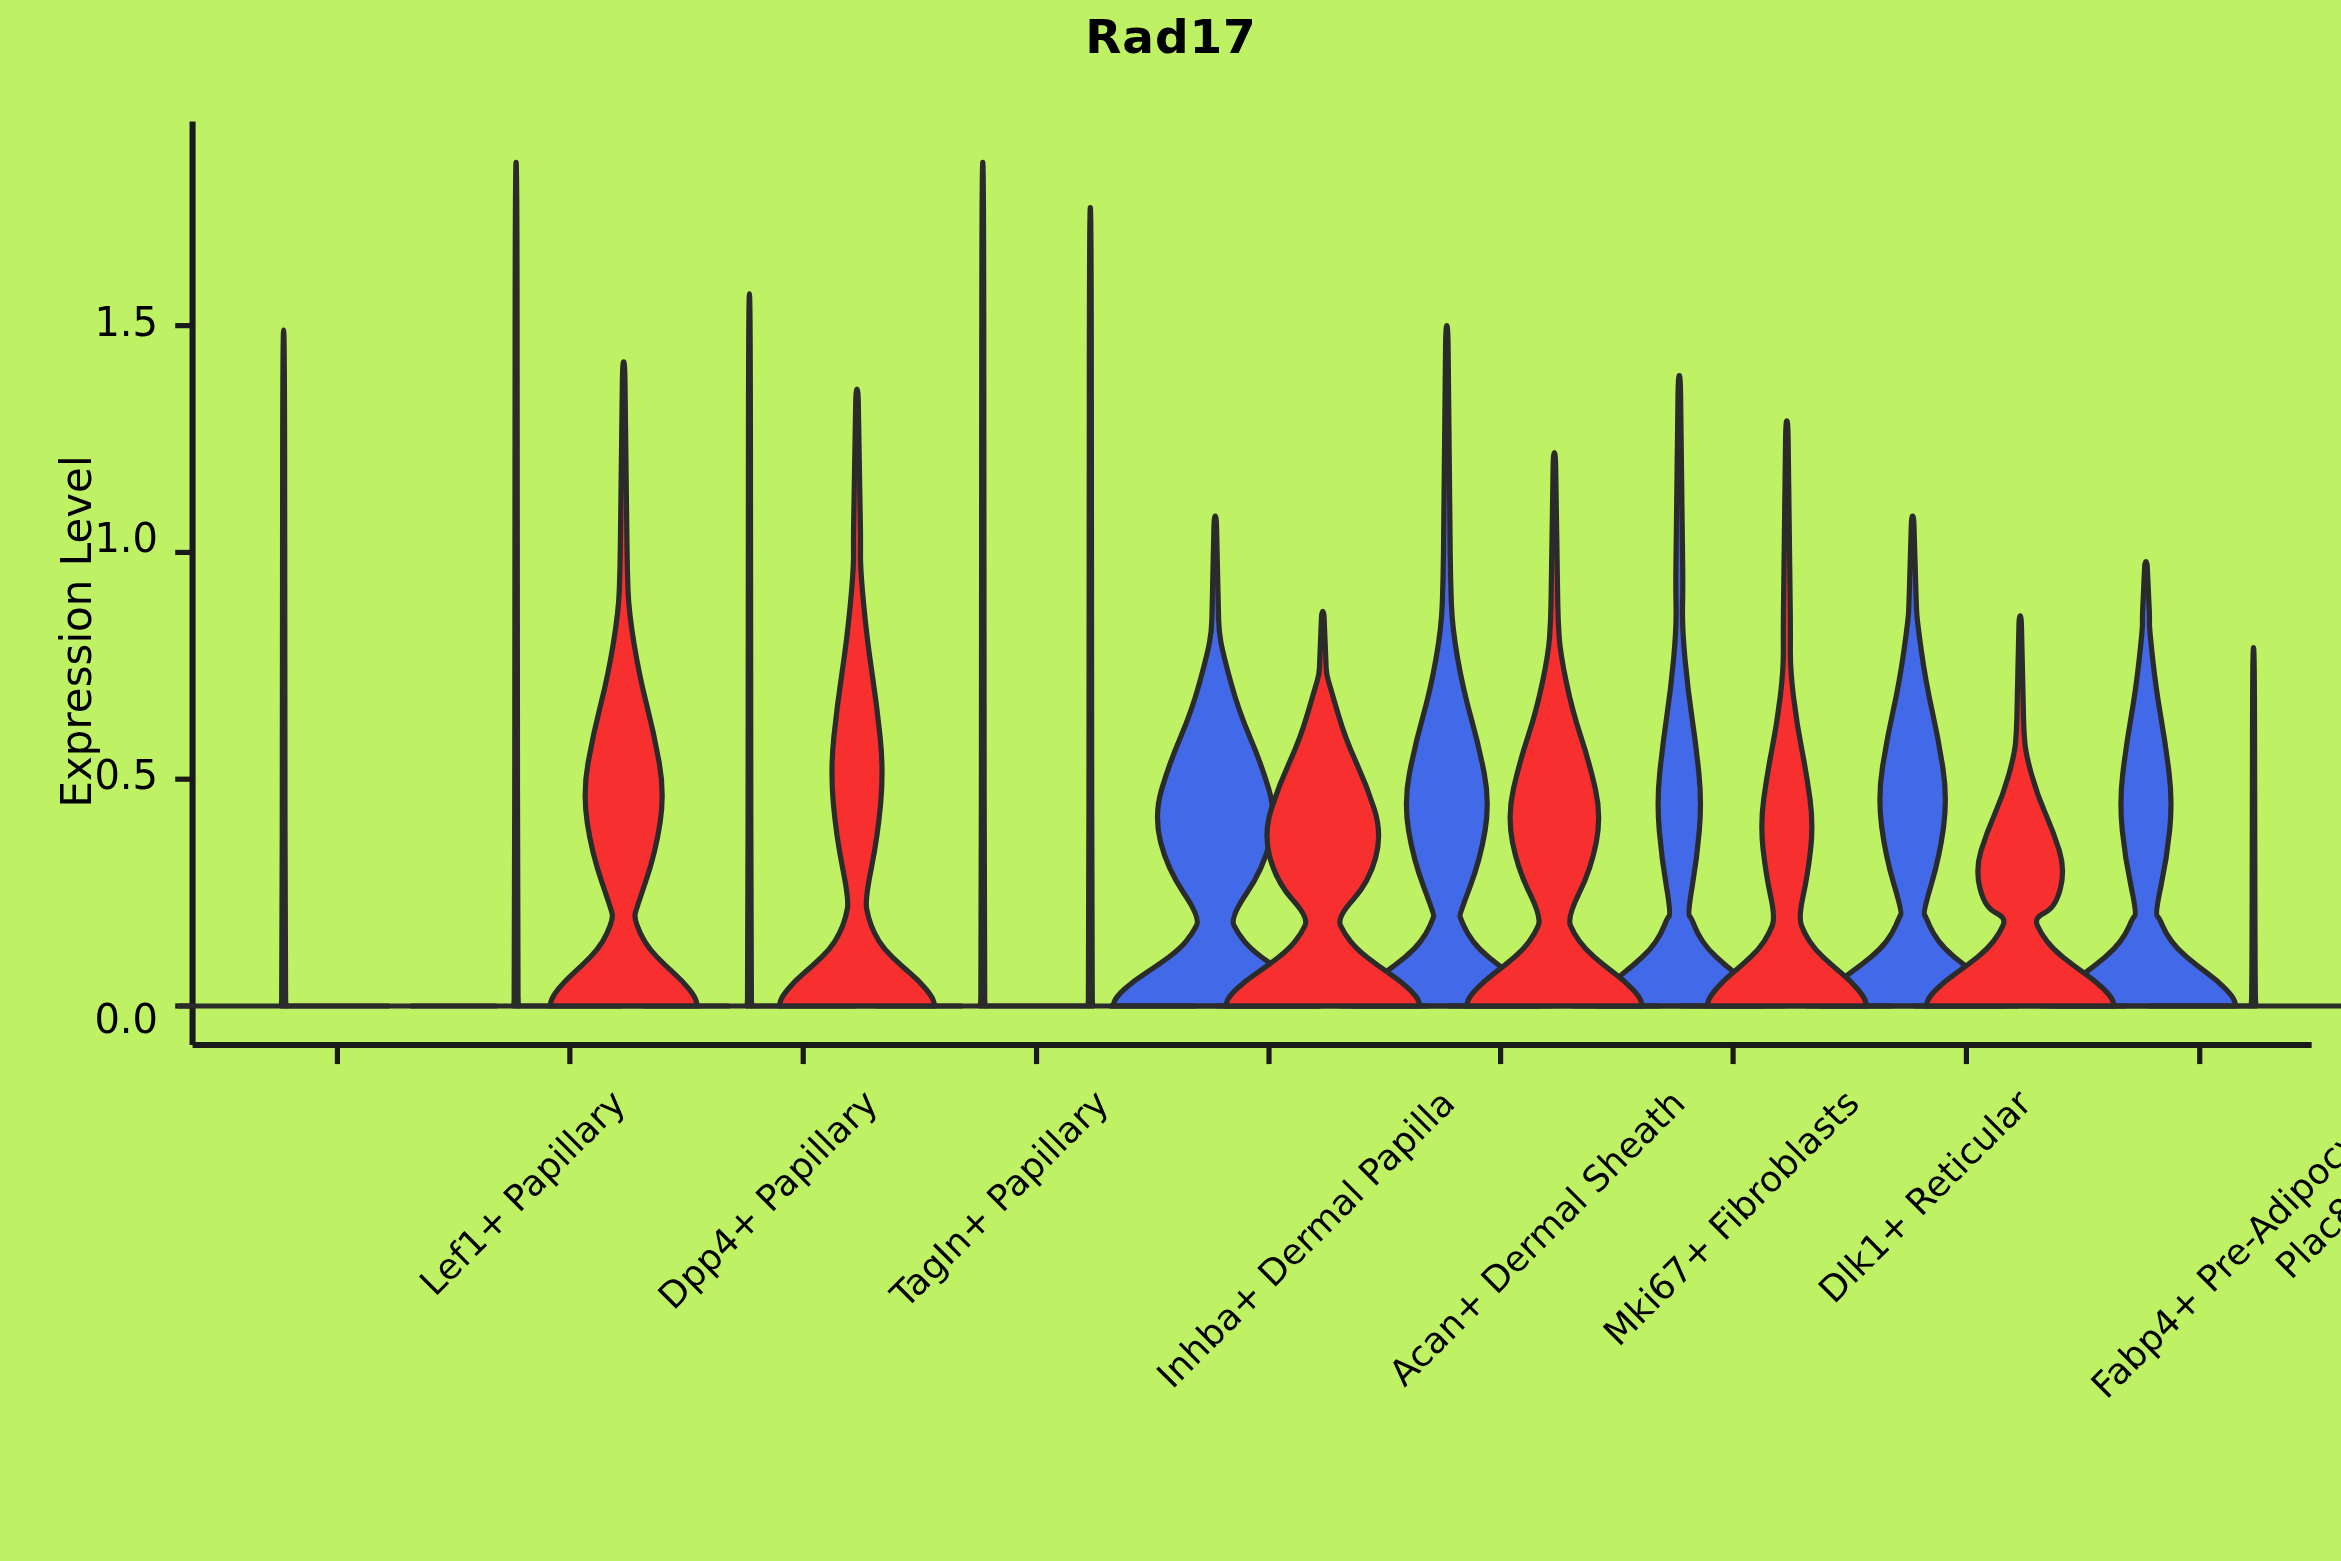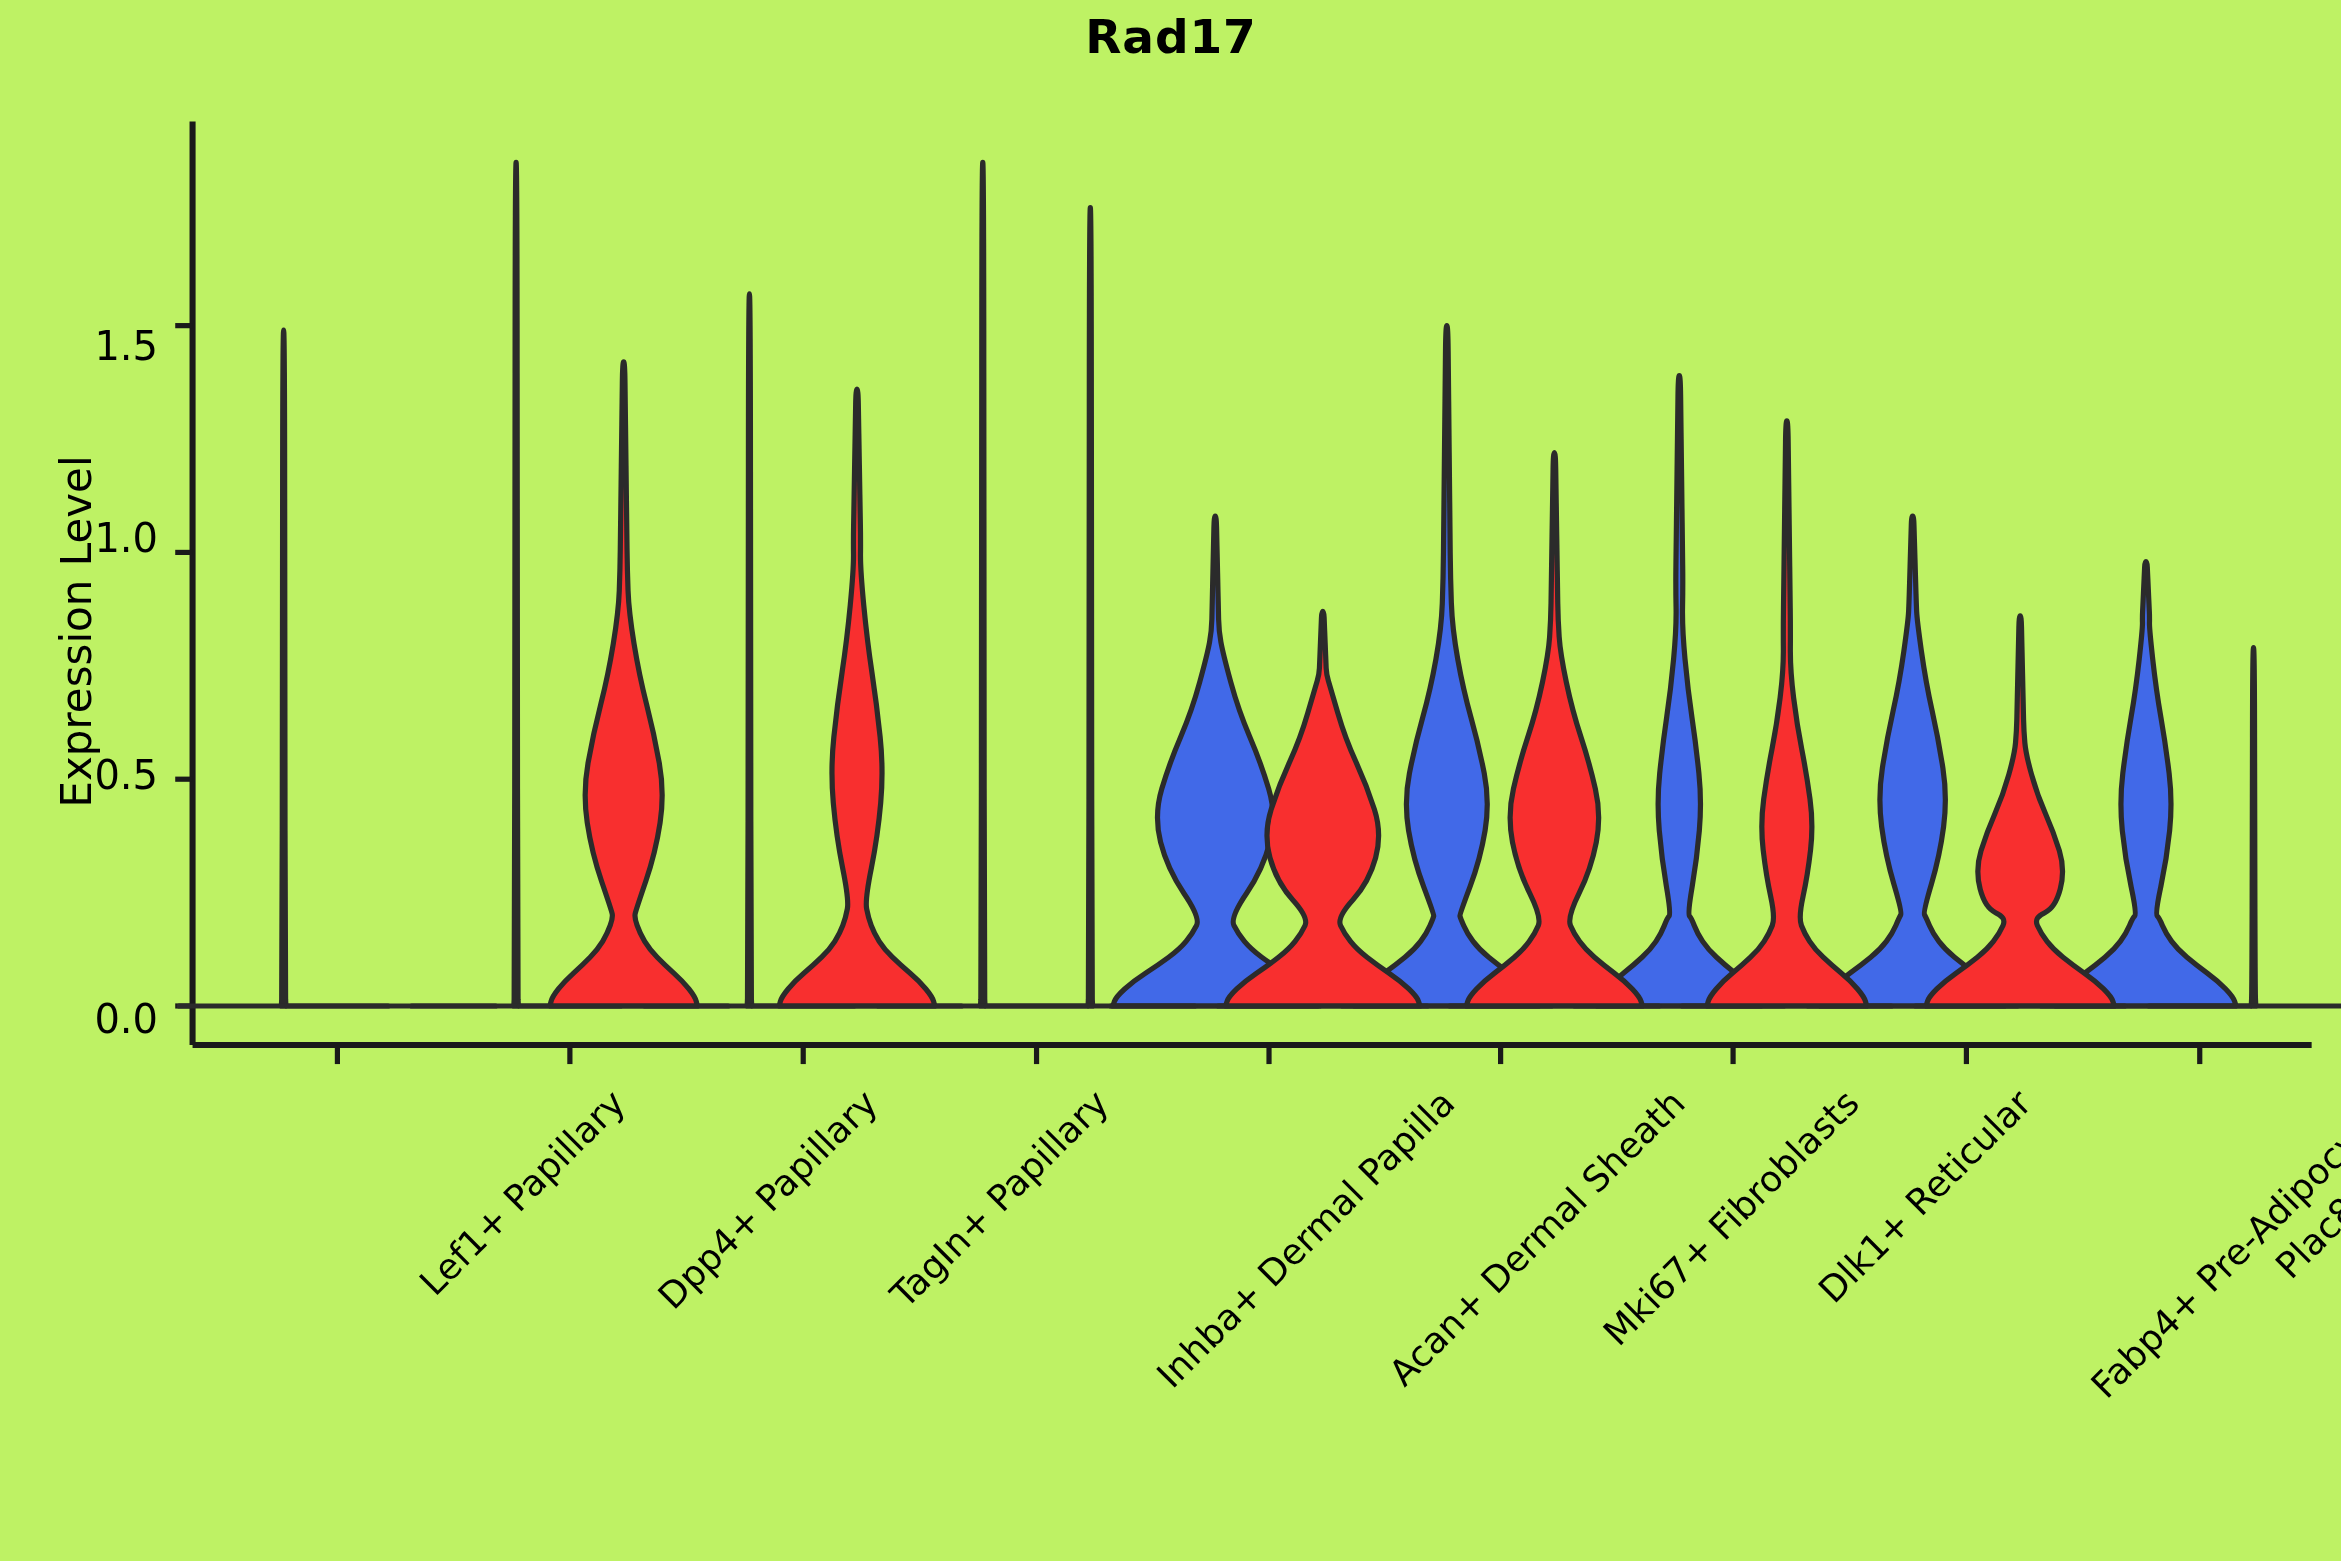--- a/index.html
+++ b/index.html
@@ -27,21 +27,21 @@
 <div id="root">
 
   <div id="chart-title">Rad17</div>
 
   <div id="ylabel">Expression Level</div>
 
   <div id="ytick-labels">
       <div class="ytick-label" style="left: 28px; top: 996px;">0.0</div>
       <div class="ytick-label" style="left: 28px; top: 752px;">0.5</div>
       <div class="ytick-label" style="left: 28px; top: 515px;">1.0</div>
-      <div class="ytick-label" style="left: 28px; top: 299px; margin-top: 24px;">1.5</div>
+      <div class="ytick-label" style="left: 28px; top: 299px;">1.5</div>
     </div>
   <div id="xtick-labels">
       <div class="xtick-label" style="left: 332px; top: 1082px;">Lef1+ Papillary</div>
       <div class="xtick-label" style="left: 565px; top: 1082px;">Dpp4+ Papillary</div>
       <div class="xtick-label" style="left: 798px; top: 1082px;">TagIn+ Papillary</div>
       <div class="xtick-label" style="left: 1031px; top: 1082px;">Inhba+ Dermal Papilla</div>
       <div class="xtick-label" style="left: 1264px; top: 1082px;">Acan+ Dermal Sheath</div>
       <div class="xtick-label" style="left: 1495px; top: 1082px;">Mki67+ Fibroblasts</div>
       <div class="xtick-label" style="left: 1728px; top: 1082px;">Dlk1+ Reticular</div>
       <div class="xtick-label" style="left: 1961px; top: 1082px;">Fabp4+ Pre-Adipocytes</div>

